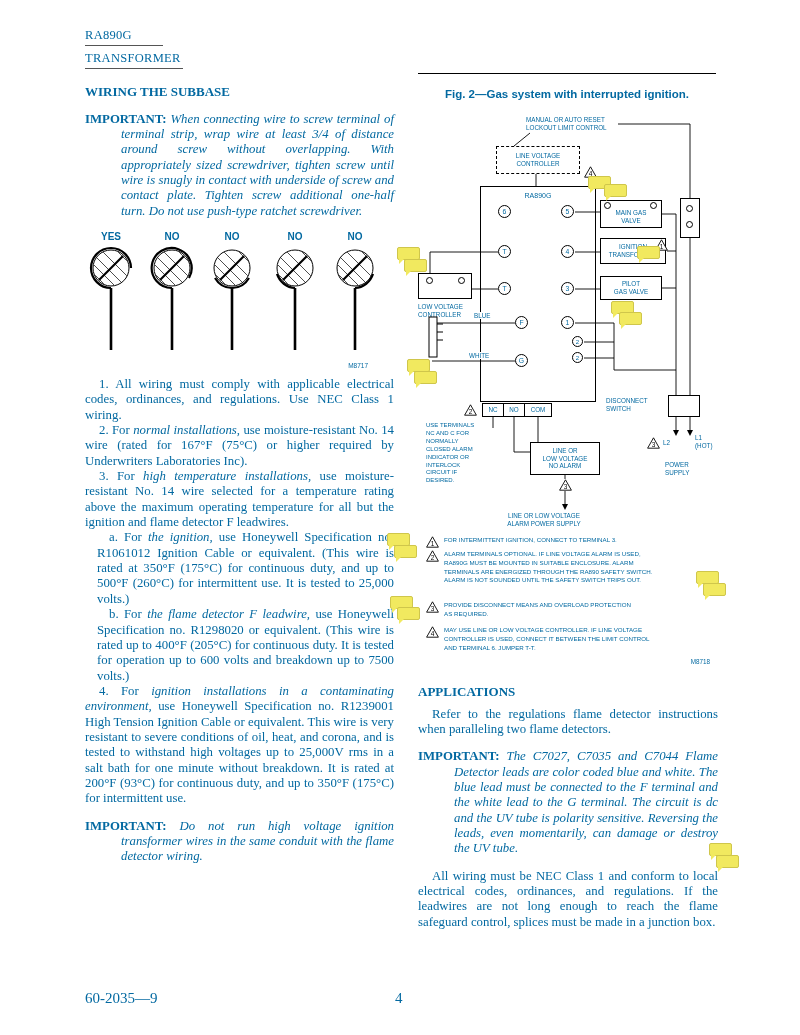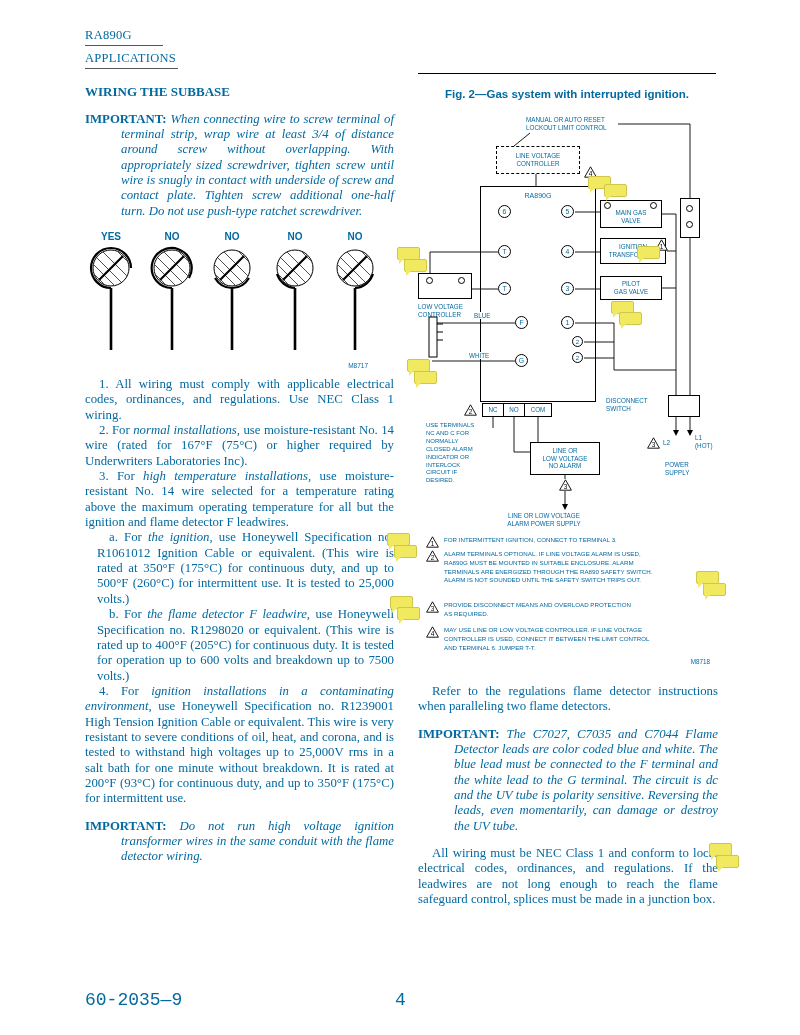--- a/index.html
+++ b/index.html
@@ -48,30 +48,30 @@
   .note-svg{position:absolute;left:0;top:0;}
   .note-text{margin-left:18px;font:6.2px/1.42 "Liberation Sans",sans-serif;white-space:pre-line;}
   
   .rightcol{width:300px;font-size:12.8px;line-height:1.2;text-align:justify;}
   .rhead{font-weight:bold;font-size:13px;margin-bottom:7px;}
   
   .callout{position:absolute;width:21px;height:11px;background:#f1e95f;border:1px solid #cfc64b;
            border-radius:2px;z-index:6;}
   .callout:after{content:"";position:absolute;left:1px;bottom:-5px;width:0;height:0;
            border-left:5px solid #f1e95f;border-bottom:5px solid transparent;}
-  .footer-txt{font-size:18px;font-family:Liberation Mono, monospace;}
+  .footer-txt{font-size:15px;}
 </style>
 </head>
 <body>
 
 <div class="page">
 
   <div class="abs" style="left:85px;top:25px">
     <div><span class="hdr-line">RA890G</span></div>
-    <div style="margin-top:2px"><span class="hdr-line">APPLICATIONS</span></div>
+    <div style="margin-top:2px"><span class="hdr-line">TRANSFORMER</span></div>
   </div>
 
   <div class="abs leftcol" style="left:85px;top:84px">
     <div class="lhead">WIRING THE SUBBASE</div>
 
     <p class="para important"><b>IMPORTANT:</b> <i>When connecting wire to screw terminal of terminal strip, wrap wire at least 3/4 of distance around screw without overlapping. With appropriately sized screwdriver, tighten screw until wire is snugly in contact with underside of screw and contact plate. Tighten screw additional one-half turn. Do not use push-type ratchet screwdriver.</i></p>
 
     <div class="screwfig">
       <span class="screwlabel" style="left:4px">YES</span>
       <span class="screwlabel" style="left:65px">NO</span>
@@ -305,20 +305,21 @@
         <text x="6.5" y="10.2" font-size="6.5" text-anchor="middle" font-family="Liberation Sans, sans-serif">4</text>
       </svg>
       <div class="note-text">MAY USE LINE OR LOW VOLTAGE CONTROLLER. IF LINE VOLTAGE
 CONTROLLER IS USED, CONNECT IT BETWEEN THE LIMIT CONTROL
 AND TERMINAL 6. JUMPER T-T.</div>
     </div>
     <div class="dlabel" style="left:240px;top:546px;width:52px;text-align:right">M8718</div>
   </div>
 
   <div class="abs rightcol" style="left:418px;top:684px">
+    <div class="rhead">APPLICATIONS</div>
     <p class="para indent1">Refer to the regulations flame detector instructions when paralleling two flame detectors.</p>
     <p class="para important"><b>IMPORTANT:</b> <i>The C7027, C7035 and C7044 Flame Detector leads are color coded blue and white. The blue lead must be connected to the F terminal and the white lead to the G terminal. The circuit is dc and the UV tube is polarity sensitive. Reversing the leads, even momentarily, can damage or destroy the UV tube.</i></p>
     <p class="para indent1 mt12">All wiring must be NEC Class 1 and conform to local electrical codes, ordinances, and regulations. If the leadwires are not long enough to reach the flame safeguard control, splices must be made in a junction box.</p>
   </div>
 
   <div class="callout" style="left:397px;top:247px"></div>
   <div class="callout" style="left:404px;top:259px"></div>
   <div class="callout" style="left:407px;top:359px"></div>
   <div class="callout" style="left:414px;top:371px"></div>
   <div class="callout" style="left:588px;top:176px"></div>

